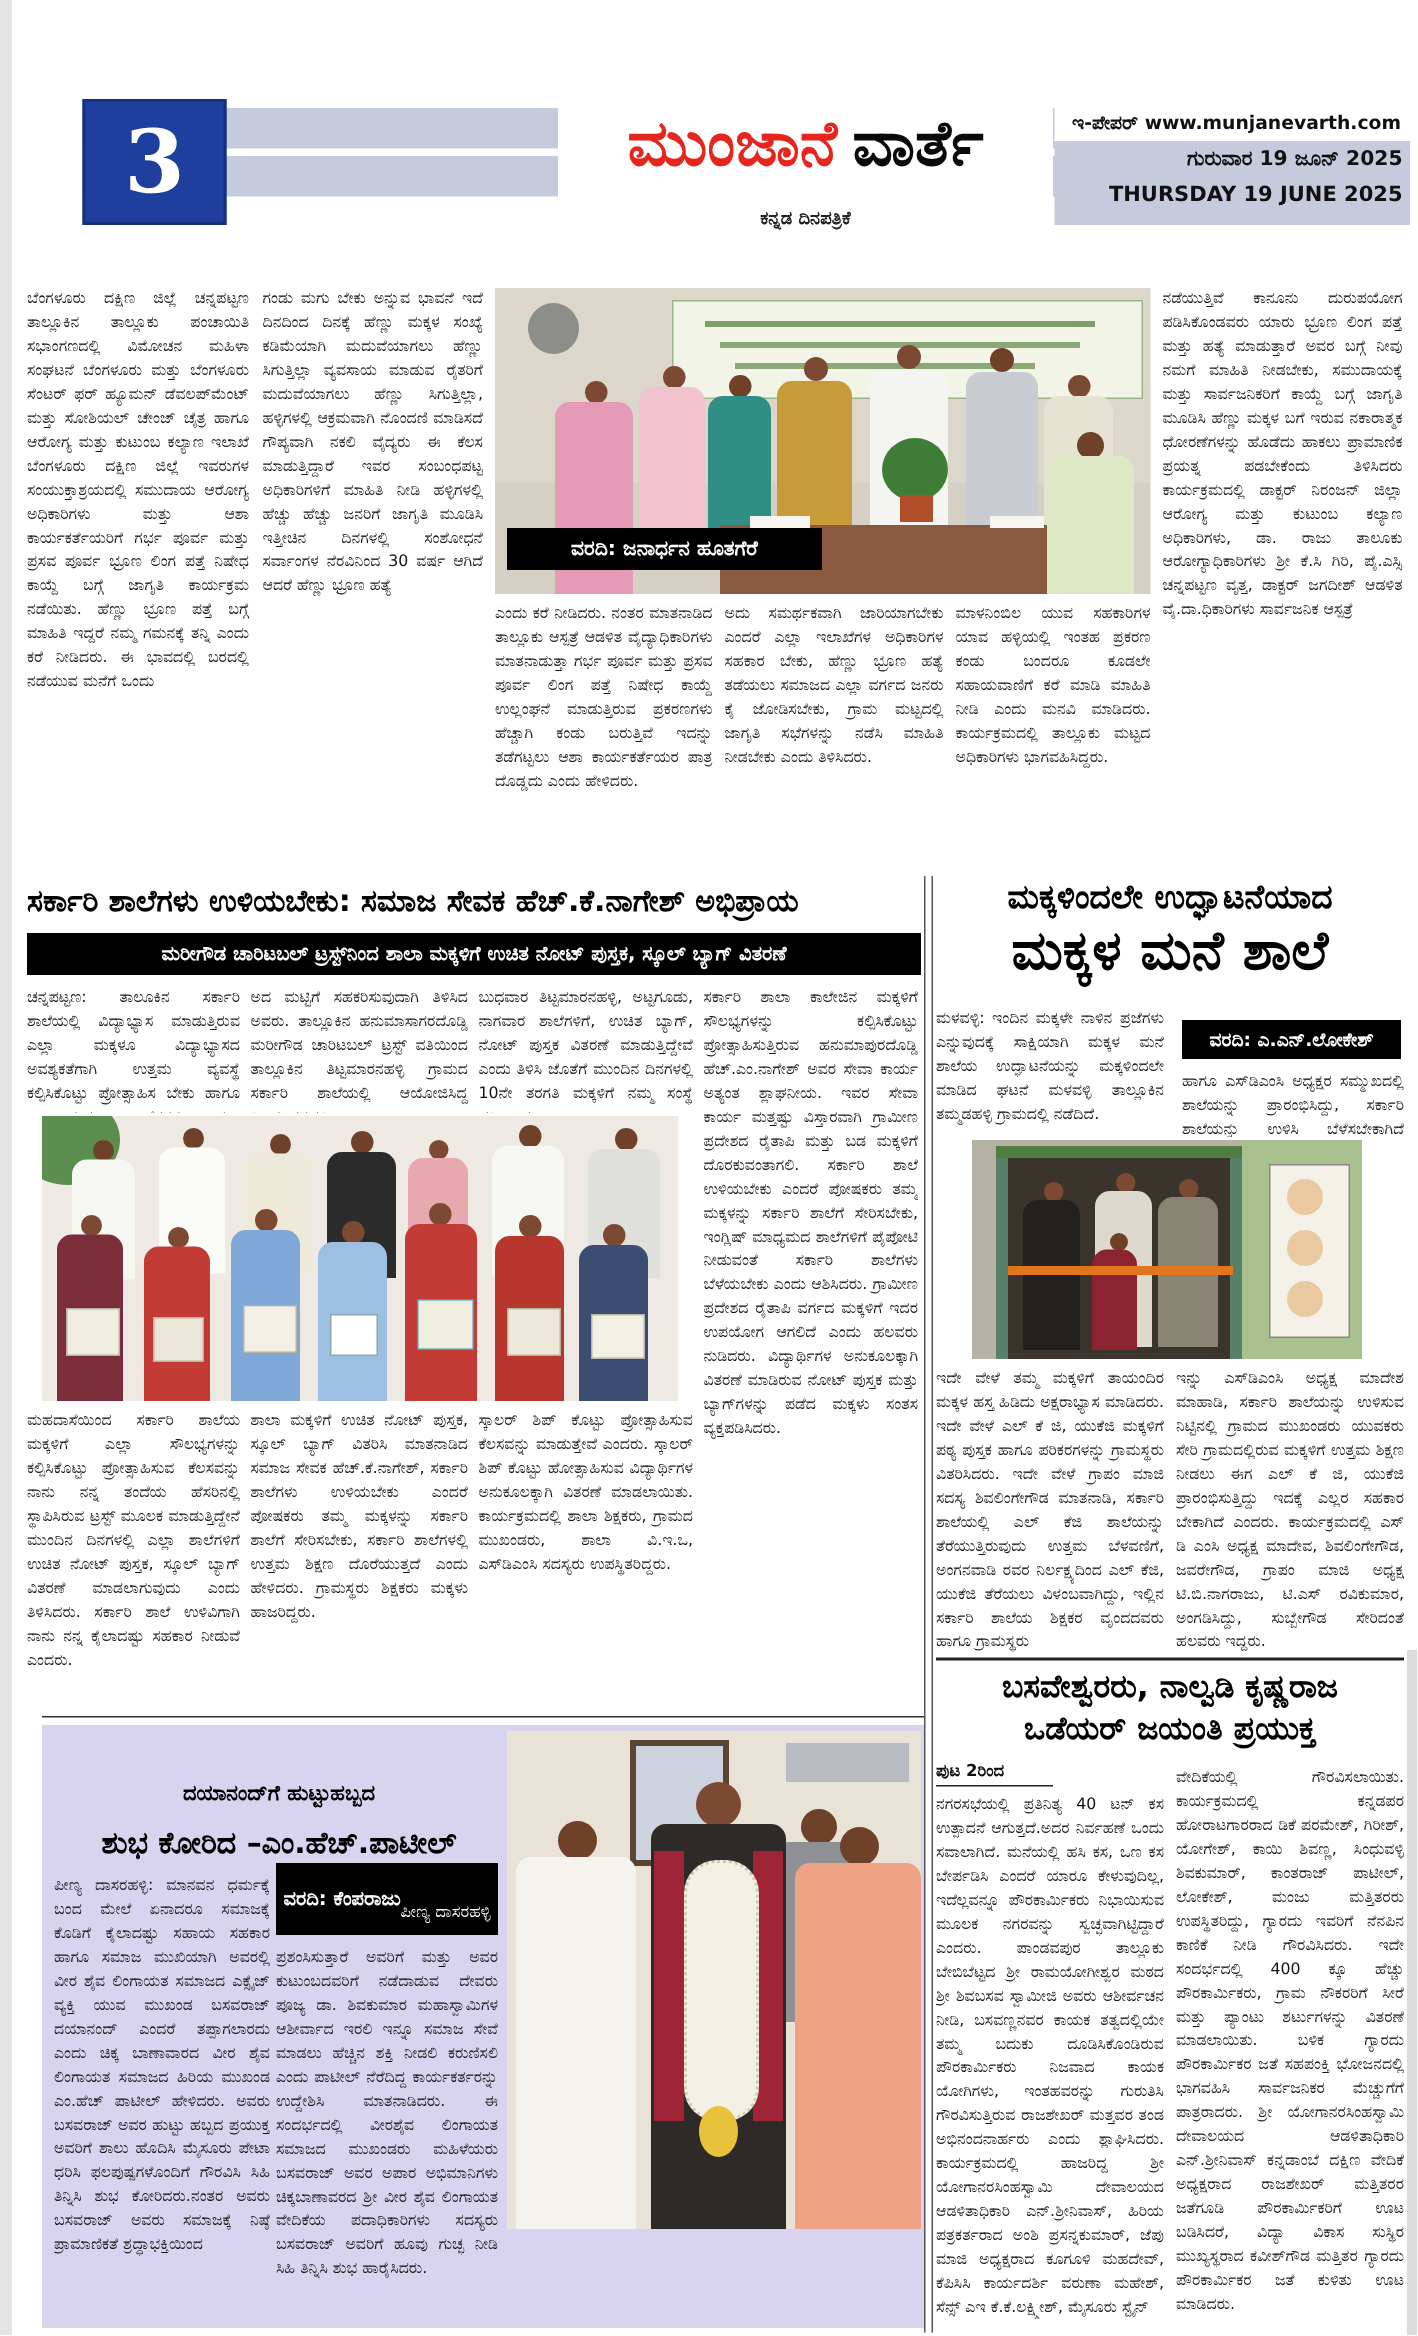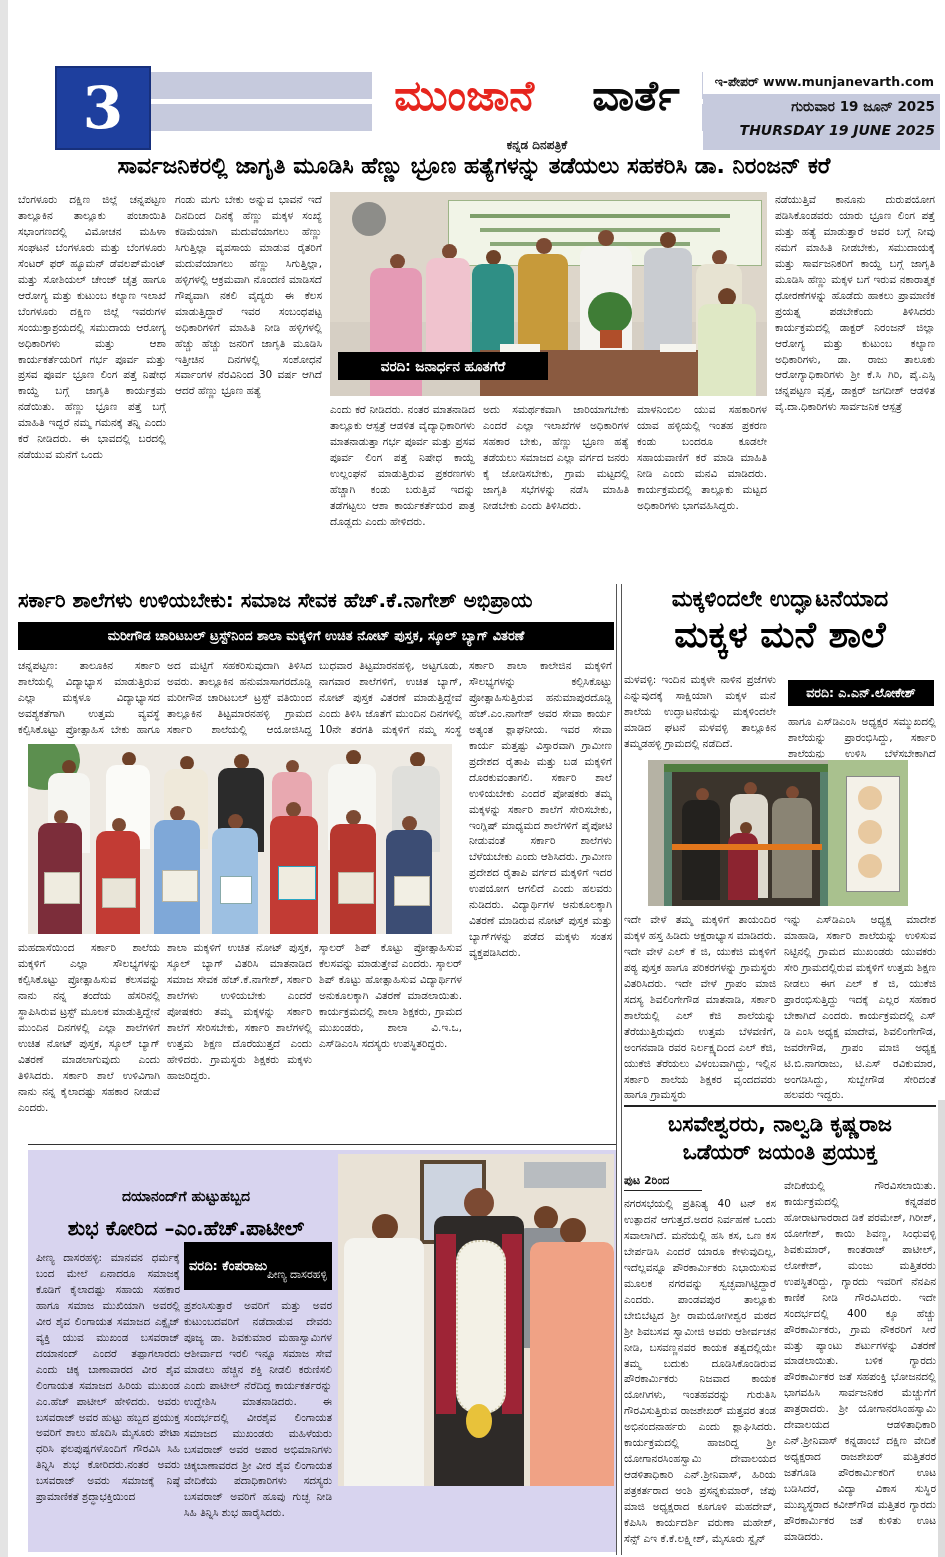--- a/index.html
+++ b/index.html
@@ -32,34 +32,33 @@
   <div class="abs" style="left:938px;top:1100px;width:7px;height:457px;background:#dcdcdc;"></div>
 
   <div class="bar" style="left:55px;top:72px;width:885px;height:27px;"></div>
   <div class="bar" style="left:55px;top:104px;width:885px;height:27px;"></div>
   <div class="bar" style="left:703px;top:94px;width:237px;height:56px;"></div>
 
   <div class="abs center" style="left:55px;top:66px;width:92px;height:80px;background:#1e3f9e;border:2px solid #17307c;">
     <span style="font-family:'DejaVu Serif',serif;font-weight:bold;font-size:58px;color:#fff;">3</span>
   </div>
 
-  <div class="abs center nowrap" style="left:372px;top:56px;width:330px;height:78px;background:#fff;gap:24px;">
+  <div class="abs center nowrap" style="left:372px;top:56px;width:330px;height:78px;background:#fff;">
     <span style="font-weight:bold;font-size:42px;color:#e6251d;">ಮುಂಜಾನೆ</span>
     <span style="width:10px;display:inline-block;"></span>
     <span style="font-weight:bold;font-size:42px;color:#0a0a0a;">ವಾರ್ತೆ</span>
   </div>
   <div class="abs center" style="left:372px;top:136px;width:330px;height:18px;font-weight:bold;font-size:12px;color:#222;">ಕನ್ನಡ ದಿನಪತ್ರಿಕೆ</div>
 
   <div class="abs" style="left:703px;top:70px;width:237px;height:24px;background:#fff;display:flex;align-items:center;justify-content:flex-end;padding-right:6px;box-sizing:border-box;">
     <span style="font-weight:bold;font-size:12.5px;color:#111;white-space:nowrap;">ಇ-ಪೇಪರ್ www.munjanevarth.com</span>
   </div>
   <div class="abs" style="left:703px;top:98px;width:232px;text-align:right;font-weight:bold;font-size:13.5px;color:#111;">ಗುರುವಾರ 19 ಜೂನ್ 2025</div>
-  <div class="abs" style="left:703px;top:122px;width:232px;text-align:right;font-weight:bold;font-size:14px;color:#111;font-style:italic;">THURSDAY 19 JUNE 2025</div>
-
-  <div class="abs hl nowrap" style="left:14px;top:153px;width:920px;height:36px;font-size:22px;text-align:center;">ಸಾರ್ವಜನಿಕರಲ್ಲಿ ಜಾಗೃತಿ ಮೂಡಿಸಿ ಹೆಣ್ಣು ಭ್ರೂಣ ಹತ್ಯೆಗಳನ್ನು ತಡೆಯಲು ಸಹಕರಿಸಿ ಡಾ. ನಿರಂಜನ್ ಕರೆ</div>
+  <div class="abs" style="left:703px;top:122px;width:232px;text-align:right;font-weight:bold;font-size:14px;color:#111;">THURSDAY 19 JUNE 2025</div>
+
 
   <div class="col" style="left:18px;top:192px;width:148px;height:362px;">ಬೆಂಗಳೂರು ದಕ್ಷಿಣ ಜಿಲ್ಲೆ ಚನ್ನಪಟ್ಟಣ ತಾಲ್ಲೂಕಿನ ತಾಲ್ಲೂಕು ಪಂಚಾಯಿತಿ ಸಭಾಂಗಣದಲ್ಲಿ ವಿಮೋಚನ ಮಹಿಳಾ ಸಂಘಟನೆ ಬೆಂಗಳೂರು ಮತ್ತು ಬೆಂಗಳೂರು ಸೆಂಟರ್ ಫರ್ ಹ್ಯೂಮನ್ ಡೆವಲಪ್‌ಮೆಂಟ್ ಮತ್ತು ಸೋಶಿಯಲ್ ಚೇಂಜ್ ಚೈತ್ರ ಹಾಗೂ ಆರೋಗ್ಯ ಮತ್ತು ಕುಟುಂಬ ಕಲ್ಯಾಣ ಇಲಾಖೆ ಬೆಂಗಳೂರು ದಕ್ಷಿಣ ಜಿಲ್ಲೆ ಇವರುಗಳ ಸಂಯುಕ್ತಾಶ್ರಯದಲ್ಲಿ ಸಮುದಾಯ ಆರೋಗ್ಯ ಅಧಿಕಾರಿಗಳು ಮತ್ತು ಆಶಾ ಕಾರ್ಯಕರ್ತೆಯರಿಗೆ ಗರ್ಭ ಪೂರ್ವ ಮತ್ತು ಪ್ರಸವ ಪೂರ್ವ ಭ್ರೂಣ ಲಿಂಗ ಪತ್ತೆ ನಿಷೇಧ ಕಾಯ್ದೆ ಬಗ್ಗೆ ಜಾಗೃತಿ ಕಾರ್ಯಕ್ರಮ ನಡೆಯಿತು. ಹೆಣ್ಣು ಭ್ರೂಣ ಪತ್ತೆ ಬಗ್ಗೆ ಮಾಹಿತಿ ಇದ್ದರೆ ನಮ್ಮ ಗಮನಕ್ಕೆ ತನ್ನಿ ಎಂದು ಕರೆ ನೀಡಿದರು. ಈ ಭಾವದಲ್ಲಿ ಬರದಲ್ಲಿ ನಡೆಯುವ ಮನೆಗೆ ಒಂದು</div>
   <div class="col" style="left:175px;top:192px;width:147px;height:362px;">ಗಂಡು ಮಗು ಬೇಕು ಅನ್ನುವ ಭಾವನೆ ಇದೆ ದಿನದಿಂದ ದಿನಕ್ಕೆ ಹೆಣ್ಣು ಮಕ್ಕಳ ಸಂಖ್ಯೆ ಕಡಿಮೆಯಾಗಿ ಮದುವೆಯಾಗಲು ಹೆಣ್ಣು ಸಿಗುತ್ತಿಲ್ಲಾ ವ್ಯವಸಾಯ ಮಾಡುವ ರೈತರಿಗೆ ಮದುವೆಯಾಗಲು ಹೆಣ್ಣು ಸಿಗುತ್ತಿಲ್ಲಾ, ಹಳ್ಳಿಗಳಲ್ಲಿ ಆಕ್ರಮವಾಗಿ ನೊಂದಣಿ ಮಾಡಿಸದೆ ಗೌಪ್ಯವಾಗಿ ನಕಲಿ ವೈದ್ಯರು ಈ ಕೆಲಸ ಮಾಡುತ್ತಿದ್ದಾರೆ ಇವರ ಸಂಬಂಧಪಟ್ಟ ಅಧಿಕಾರಿಗಳಿಗೆ ಮಾಹಿತಿ ನೀಡಿ ಹಳ್ಳಿಗಳಲ್ಲಿ ಹೆಚ್ಚು ಹೆಚ್ಚು ಜನರಿಗೆ ಜಾಗೃತಿ ಮೂಡಿಸಿ ಇತ್ತೀಚಿನ ದಿನಗಳಲ್ಲಿ ಸಂಶೋಧನೆ ಸರ್ವಾಂಗಳ ನೆರವಿನಿಂದ 30 ವರ್ಷ ಆಗಿದೆ ಆದರೆ ಹೆಣ್ಣು ಭ್ರೂಣ ಹತ್ಯೆ</div>
 
   <div class="ph" style="left:330px;top:192px;width:437px;height:204px;background:#d6cfc4;">
     <div class="r" style="left:0;top:0;width:437px;height:130px;background:#ddd6ca;"></div>
     <div class="r" style="left:118px;top:8px;width:312px;height:64px;background:#f1f4e7;border:1px solid #9db487;"></div>
     <div class="r" style="left:140px;top:22px;width:260px;height:4px;background:#7e9f6b;"></div>
     <div class="r" style="left:150px;top:36px;width:240px;height:4px;background:#8aa878;"></div>
     <div class="r" style="left:160px;top:50px;width:200px;height:4px;background:#8aa878;"></div>

